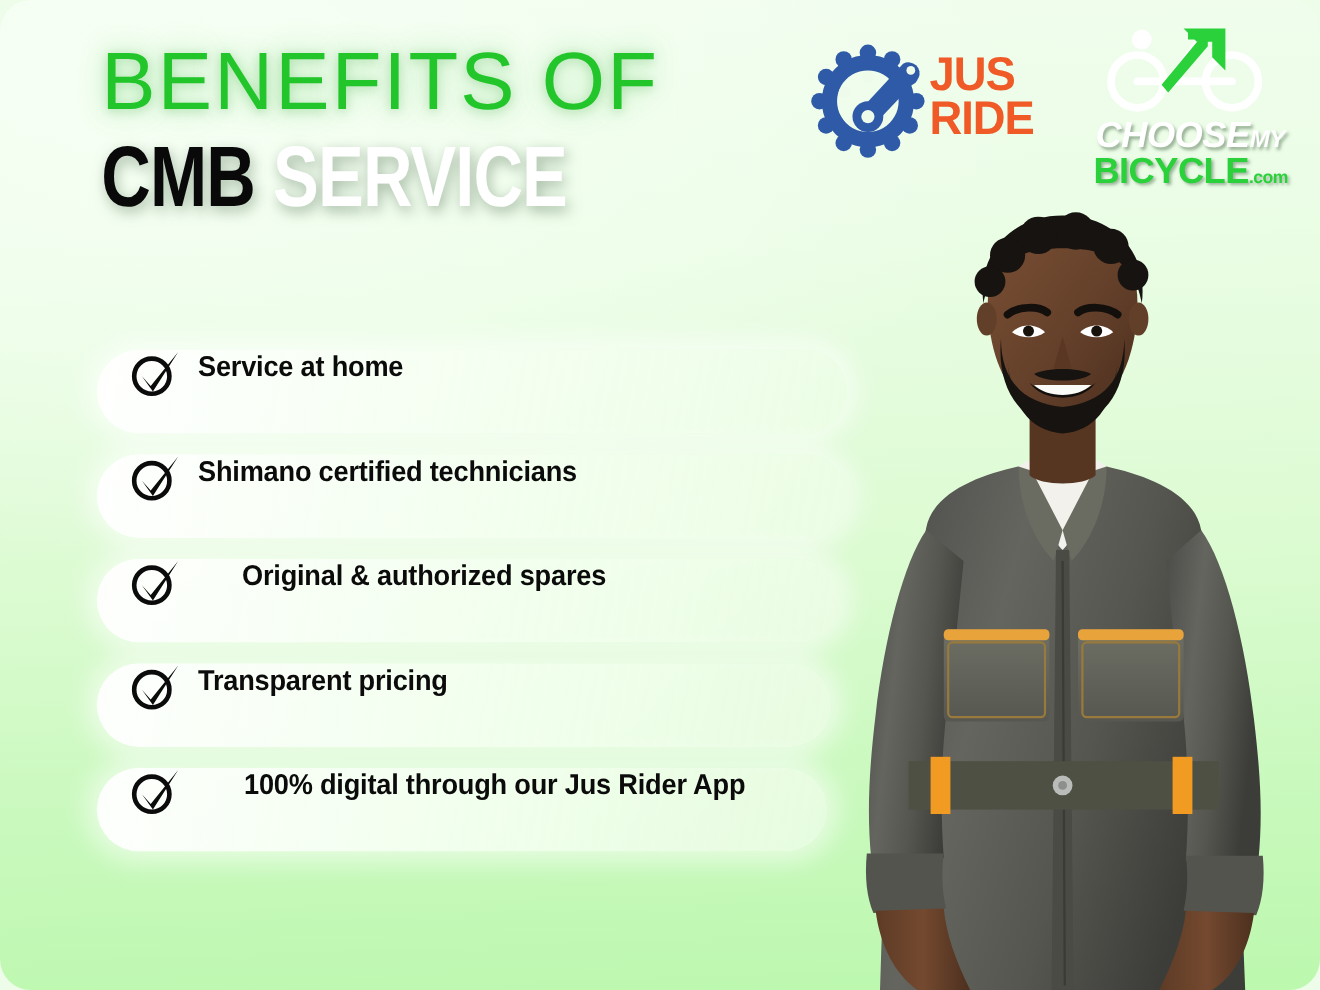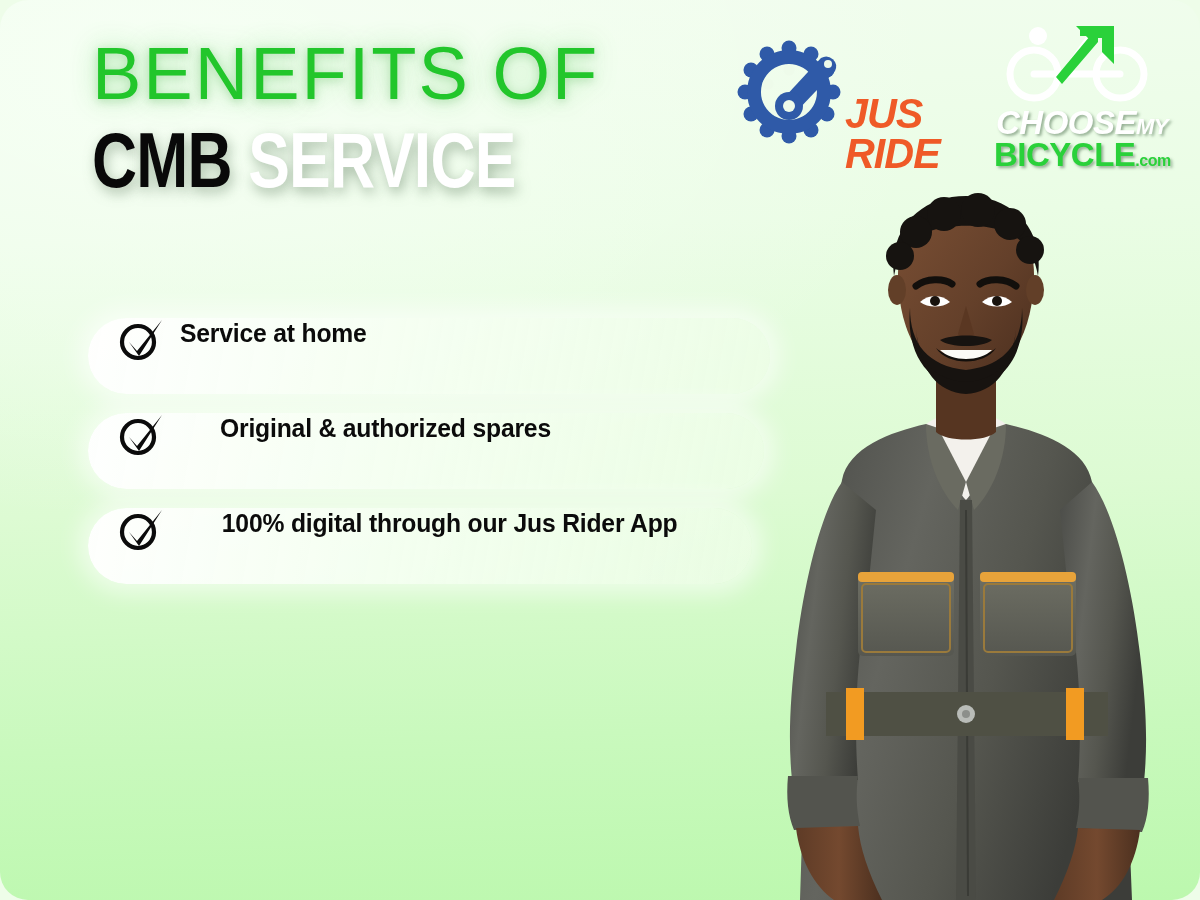--- a/index.html
+++ b/index.html
@@ -50,24 +50,23 @@
     text-shadow:3px 5px 14px rgba(105,135,105,.60);
   }
 
   
   .logos { position:absolute; top:22px; left:735px; width:450px; height:150px; }
 
   .jusride { position:absolute; left:0; top:14px; width:205px; height:118px; }
   .jusride .ring { position:absolute; left:0; top:2px; }
   .jusride .words {
     position:absolute; left:110px; top:12px;
-    font-weight:700; font-style:italic;
+    font-weight:700; 
     color:#ef5a27; line-height:.94;
     letter-spacing:-1px;
-    margin-top:45px;
   }
   .jusride .jus  { font-size:43px; display:block; transform:scaleX(.96); transform-origin:left; }
   .jusride .ride { font-size:43px; display:block; transform:scaleX(.96); transform-origin:left; }
 
   .cmbicycle { position:absolute; left:245px; top:0px; width:205px; height:145px; }
   .cmbicycle .bike { position:absolute; left:22px; top:0px; }
   .cmbicycle .w1 {
     position:absolute; left:0px; top:82px;
     font-size:33px; font-weight:700; font-style:italic;
     color:#ffffff; letter-spacing:-.5px;
@@ -200,31 +199,49 @@
     <div class="pill pill-w0">
       <span class="check">
         <svg width="46" height="44" viewBox="0 0 46 44">
           <circle cx="20" cy="24" r="16" fill="none" stroke="#0b0b0b" stroke-width="4.2"></circle>
           <path d="M11 24 L19 33 L44 2 L21 38 z" fill="#0b0b0b"></path>
         </svg>
       </span>
       <span class="pill-label">Service at home</span>
     </div>
 
+    <div class="pill pill-w1">
+      <span class="check">
+        <svg width="46" height="44" viewBox="0 0 46 44">
+          <circle cx="20" cy="24" r="16" fill="none" stroke="#0b0b0b" stroke-width="4.2"></circle>
+          <path d="M11 24 L19 33 L44 2 L21 38 z" fill="#0b0b0b"></path>
+        </svg>
+      </span>
+      <span class="pill-label">Shimano certified technicians</span>
+    </div>
 
     <div class="pill pill-w2">
       <span class="check">
         <svg width="46" height="44" viewBox="0 0 46 44">
           <circle cx="20" cy="24" r="16" fill="none" stroke="#0b0b0b" stroke-width="4.2"></circle>
           <path d="M11 24 L19 33 L44 2 L21 38 z" fill="#0b0b0b"></path>
         </svg>
       </span>
       <span class="pill-label">Original &amp; authorized spares</span>
     </div>
 
+    <div class="pill pill-w3">
+      <span class="check">
+        <svg width="46" height="44" viewBox="0 0 46 44">
+          <circle cx="20" cy="24" r="16" fill="none" stroke="#0b0b0b" stroke-width="4.2"></circle>
+          <path d="M11 24 L19 33 L44 2 L21 38 z" fill="#0b0b0b"></path>
+        </svg>
+      </span>
+      <span class="pill-label">Transparent pricing</span>
+    </div>
 
     <div class="pill pill-w4">
       <span class="check">
         <svg width="46" height="44" viewBox="0 0 46 44">
           <circle cx="20" cy="24" r="16" fill="none" stroke="#0b0b0b" stroke-width="4.2"></circle>
           <path d="M11 24 L19 33 L44 2 L21 38 z" fill="#0b0b0b"></path>
         </svg>
       </span>
       <span class="pill-label pill-indent">100% digital through our Jus Rider App</span>
     </div>

